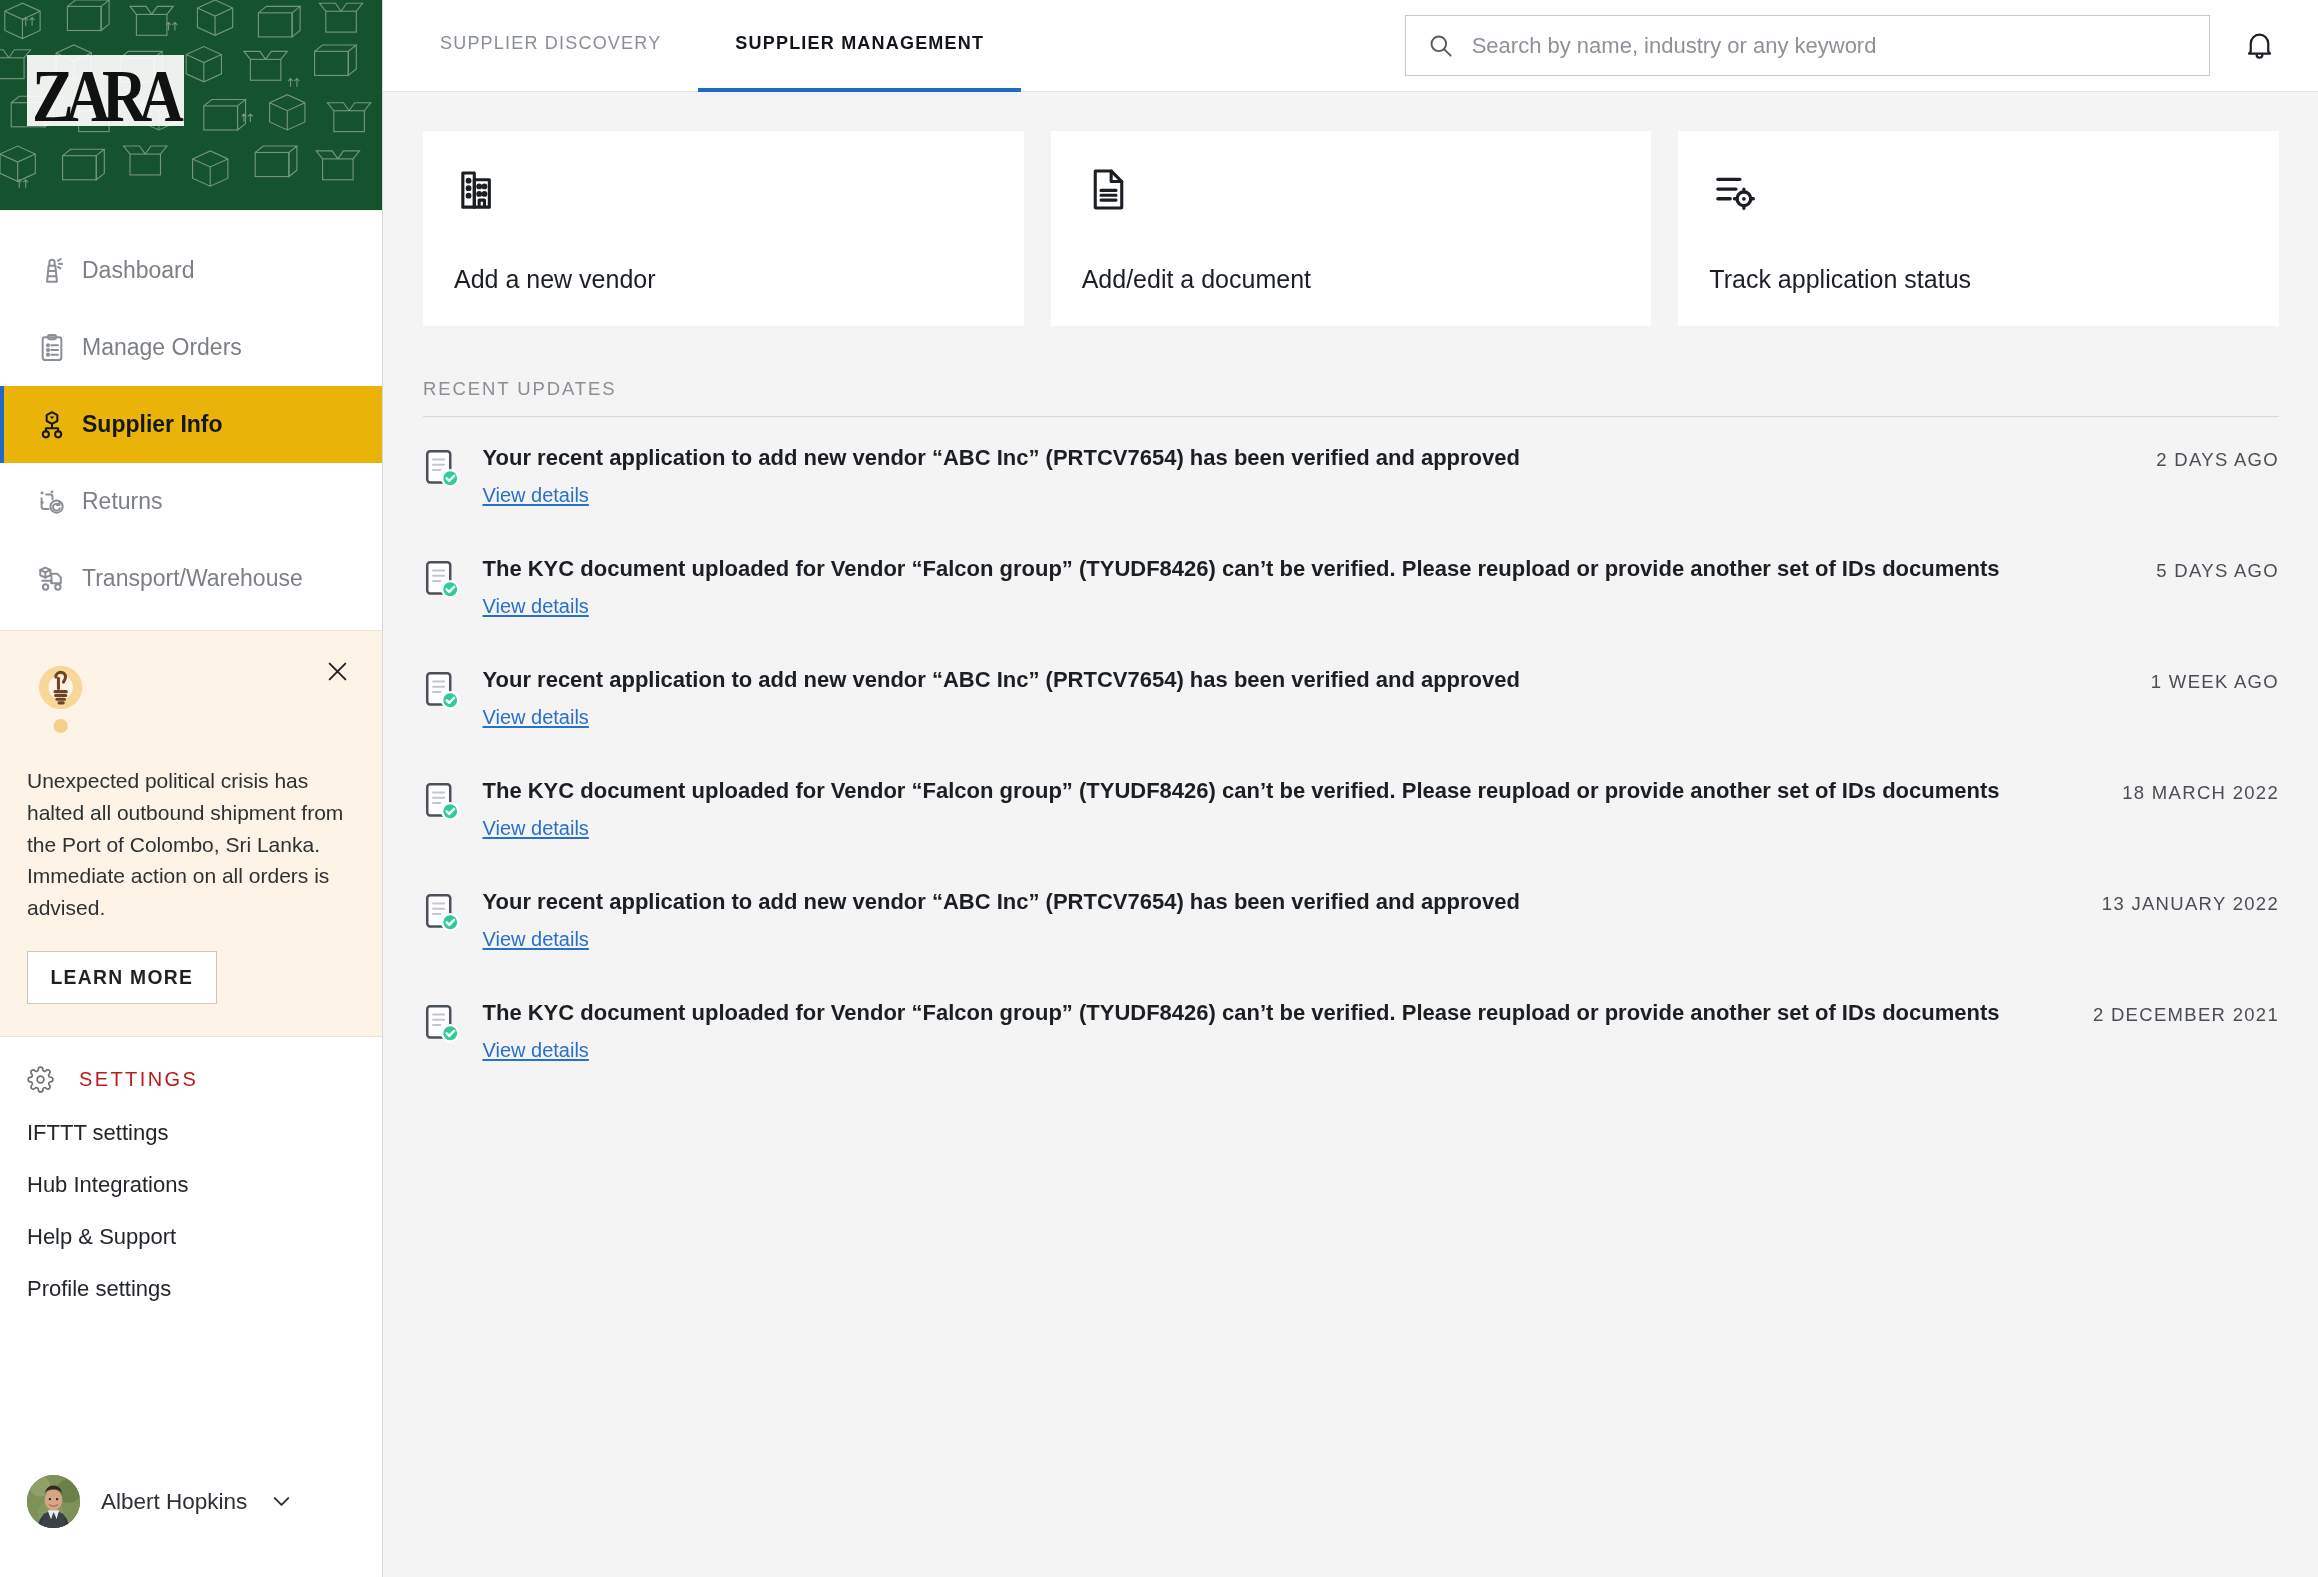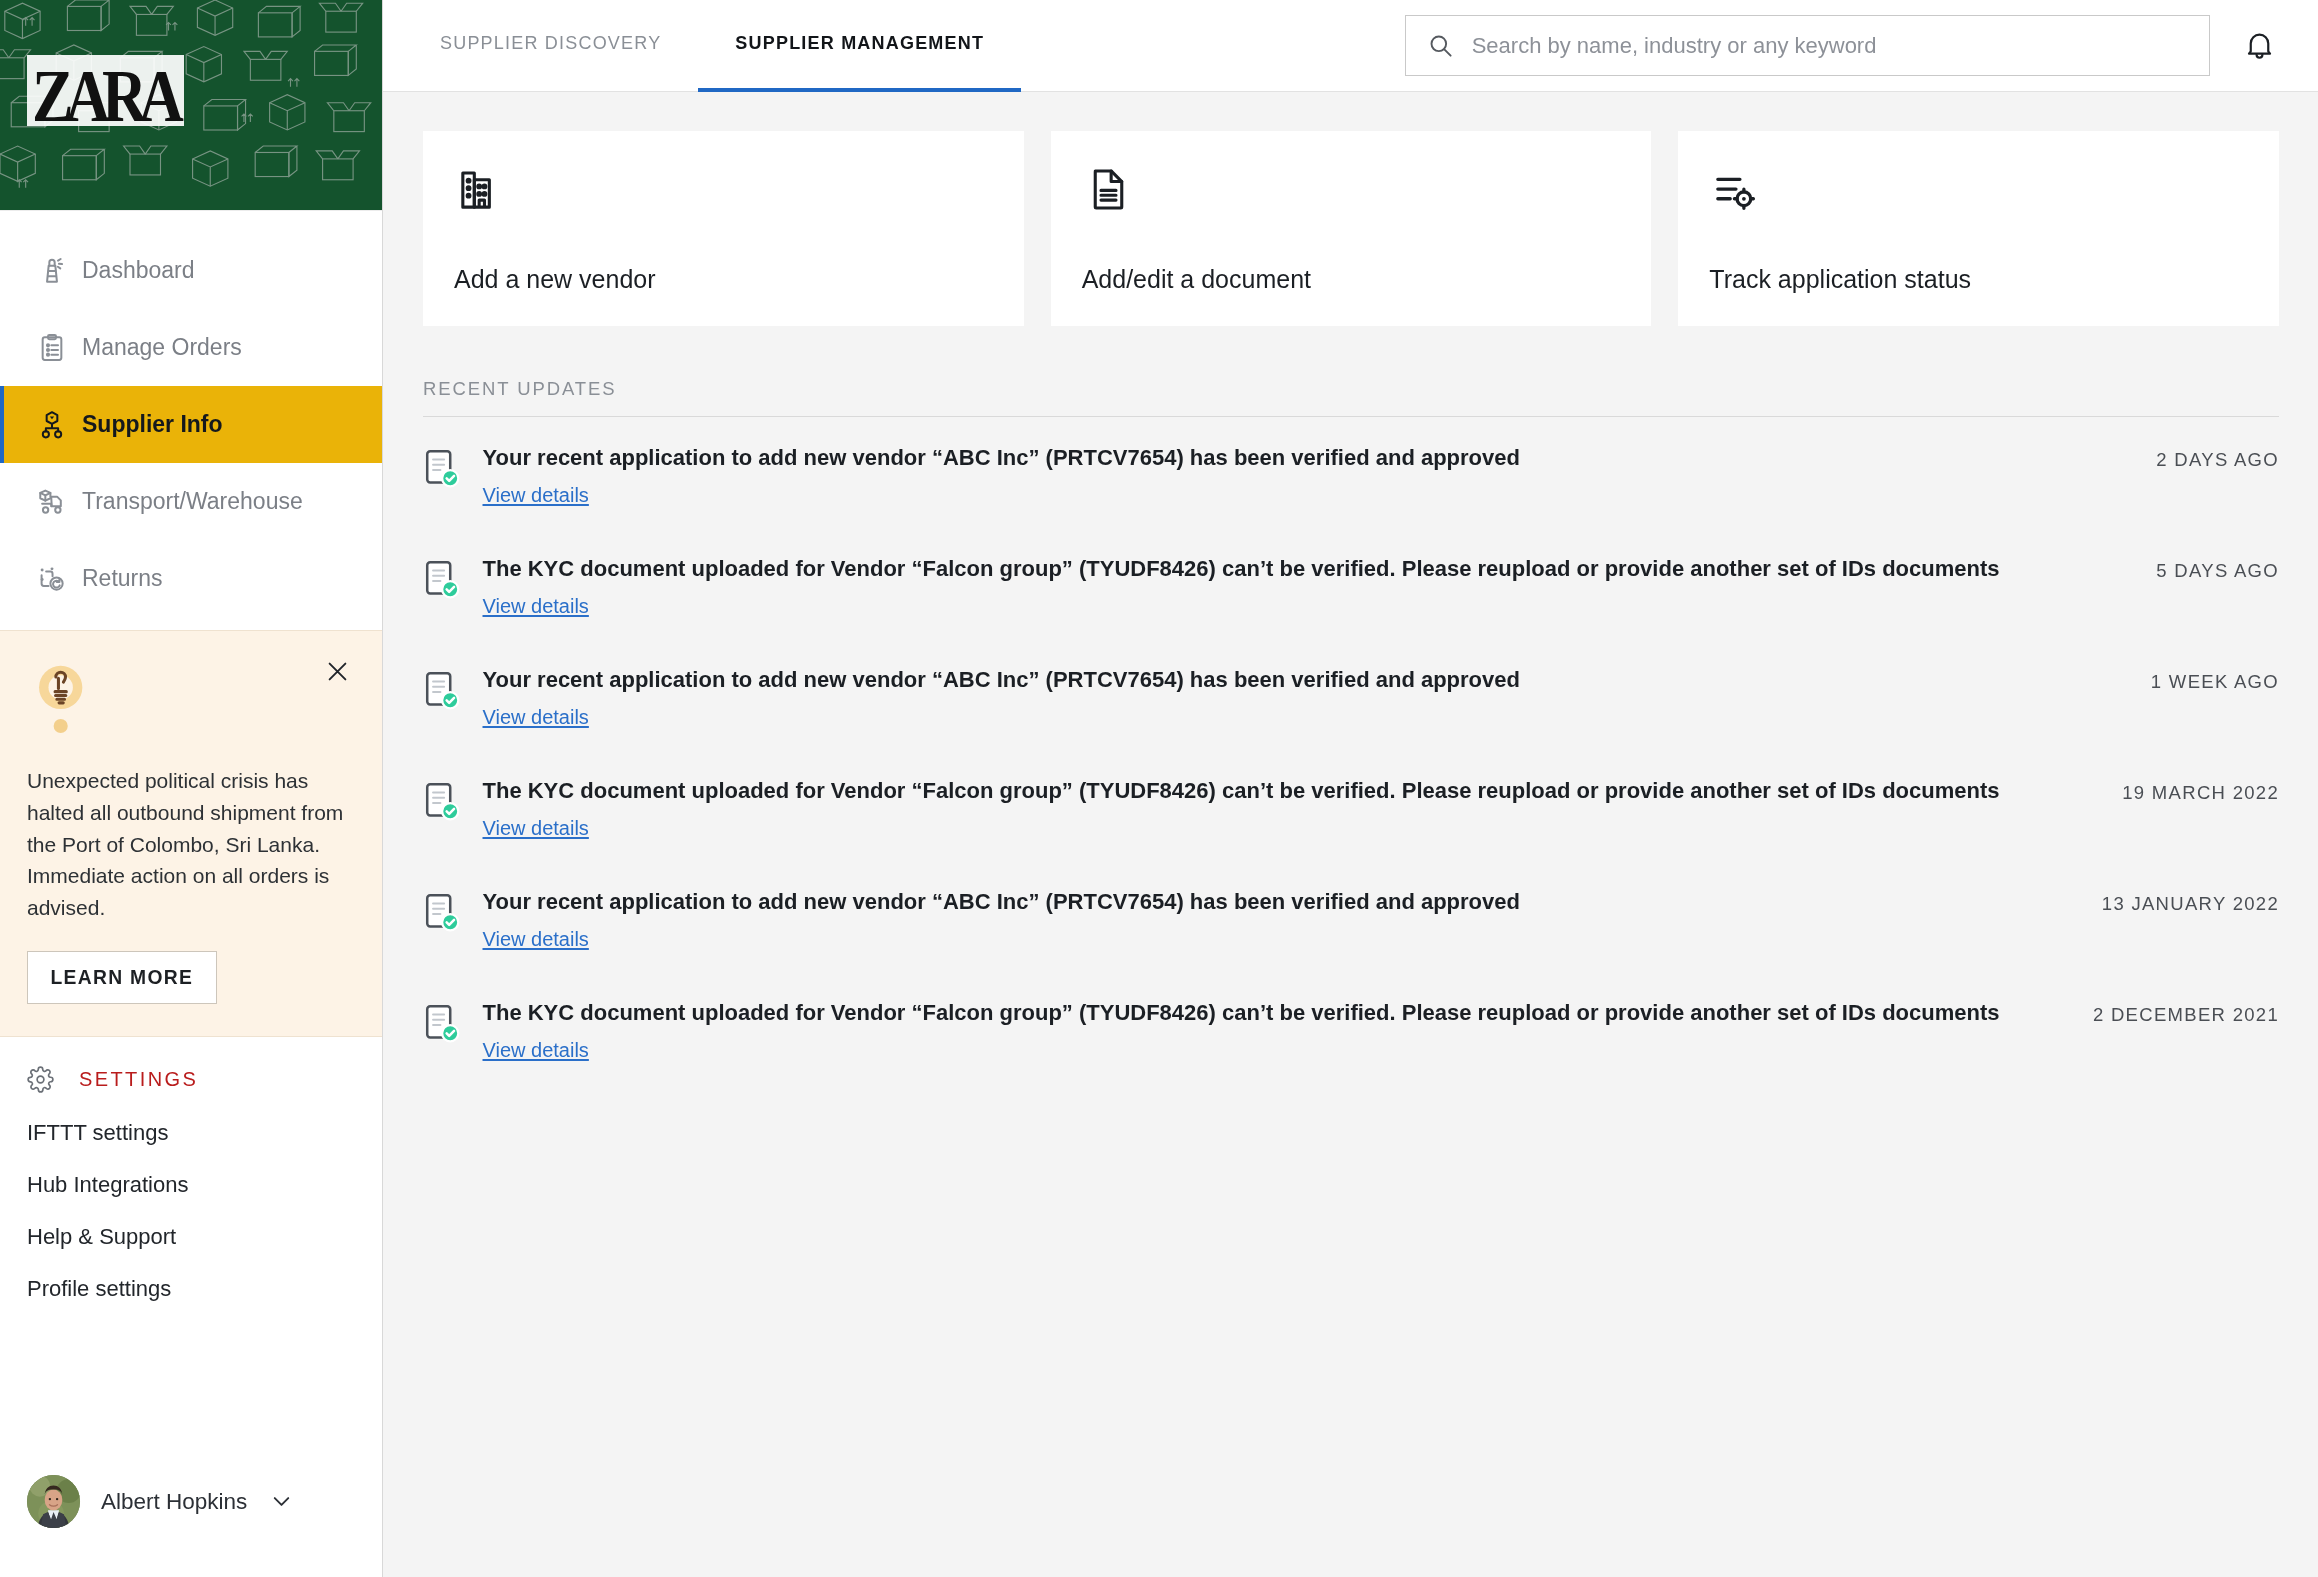--- a/index.html
+++ b/index.html
@@ -266,44 +266,44 @@
             <circle cx="7.4" cy="19" r="2.3"></circle>
               <circle cx="16.6" cy="19" r="2.3"></circle>
           </svg>
         </span>
         <span>Supplier Info</span>
       </div>
 
       <div class="nav-item">
         <span class="nav-ico">
           <svg width="32" height="32" viewBox="0 0 24 24" fill="none" stroke="#8a8f96" stroke-width="1.5" stroke-linecap="round" stroke-linejoin="round">
-            <path d="M3.2 5.2L7 3.4l3.8 1.8v4L7 11l-3.8-1.8z"></path>
-            <path d="M3.2 5.2L7 7.1l3.8-1.9M7 7.1V11"></path>
-            <path d="M11.4 8h4.4l2.8 2.8v4.4h-6.8z"></path>
-            <path d="M4.6 13.4h6.8v1.8"></path>
-            <circle cx="7.2" cy="18" r="2"></circle>
-              <circle cx="16.4" cy="18" r="2"></circle>
-          </svg>
-        </span>
-        <span>Transport/Warehouse</span>
-      </div>
-
-      <div class="nav-item">
-        <span class="nav-ico">
-          <svg width="32" height="32" viewBox="0 0 24 24" fill="none" stroke="#8a8f96" stroke-width="1.5" stroke-linecap="round" stroke-linejoin="round">
             <circle cx="4.6" cy="5.2" r="1.1" fill="#8a8f96" stroke="none"></circle>
             <circle cx="12" cy="4.4" r="1.1" fill="#8a8f96" stroke="none"></circle>
             <circle cx="4.6" cy="12.4" r="1.1" fill="#8a8f96" stroke="none"></circle>
             <path d="M7.6 6.4h3.2a1.6 1.6 0 0 1 1.6 1.6v2"></path>
             <path d="M4.2 9.2v6.4a1.6 1.6 0 0 0 1.6 1.6h3.6"></path>
             <circle cx="15.4" cy="15.4" r="4.6"></circle>
             <path d="M17.4 14.2a2.6 2.6 0 1 0 .4 2.6M17.6 12.2v2h-2"></path>
           </svg>
         </span>
         <span>Returns</span>
+      </div>
+
+      <div class="nav-item">
+        <span class="nav-ico">
+          <svg width="32" height="32" viewBox="0 0 24 24" fill="none" stroke="#8a8f96" stroke-width="1.5" stroke-linecap="round" stroke-linejoin="round">
+            <path d="M3.2 5.2L7 3.4l3.8 1.8v4L7 11l-3.8-1.8z"></path>
+            <path d="M3.2 5.2L7 7.1l3.8-1.9M7 7.1V11"></path>
+            <path d="M11.4 8h4.4l2.8 2.8v4.4h-6.8z"></path>
+            <path d="M4.6 13.4h6.8v1.8"></path>
+            <circle cx="7.2" cy="18" r="2"></circle>
+              <circle cx="16.4" cy="18" r="2"></circle>
+          </svg>
+        </span>
+        <span>Transport/Warehouse</span>
       </div>
     </nav>
 
     <div class="tip">
       <div class="tip-close">
         <svg width="27" height="27" viewBox="0 0 24 24" fill="none" stroke="#20242a" stroke-width="1.7" stroke-linecap="round">
           <path d="M5 5l14 14M19 5L5 19"></path>
         </svg>
       </div>
       <div class="bulb">
@@ -506,21 +506,21 @@
                 <path d="M7.6 8.4h8.4M7.6 12.4h8.4M7.6 16.4h5.6"></path>
               </g>
               <circle cx="20.6" cy="22.6" r="6.1" fill="#2ecc9b" stroke="#fff" stroke-width="1.7"></circle>
               <path d="M17.9 22.7l1.9 1.9 3.7-3.8" stroke="#fff" stroke-width="1.9" fill="none" stroke-linecap="round" stroke-linejoin="round"></path>
             </svg>
           </span>
           <div class="row-main">
             <div class="row-text">The KYC document uploaded for Vendor “Falcon group” (TYUDF8426) can’t be verified. Please reupload or provide another set of IDs documents</div>
             <a class="row-link">View details</a>
           </div>
-          <div class="row-time">19 MARCH 2022</div>
+          <div class="row-time">18 MARCH 2022</div>
         </div>
 
         <div class="row">
           <span class="row-ico">
             <svg width="37" height="43" viewBox="0 0 28 32" fill="none">
               <rect x="3.2" y="2.2" width="17.4" height="23.6" rx="2.2" stroke="#4b5159" stroke-width="1.9" fill="#fff"></rect>
               <g stroke="#c2c7cd" stroke-width="1.5" stroke-linecap="round">
                 <path d="M7.6 8.4h8.4M7.6 12.4h8.4M7.6 16.4h5.6"></path>
               </g>
               <circle cx="20.6" cy="22.6" r="6.1" fill="#2ecc9b" stroke="#fff" stroke-width="1.7"></circle>

